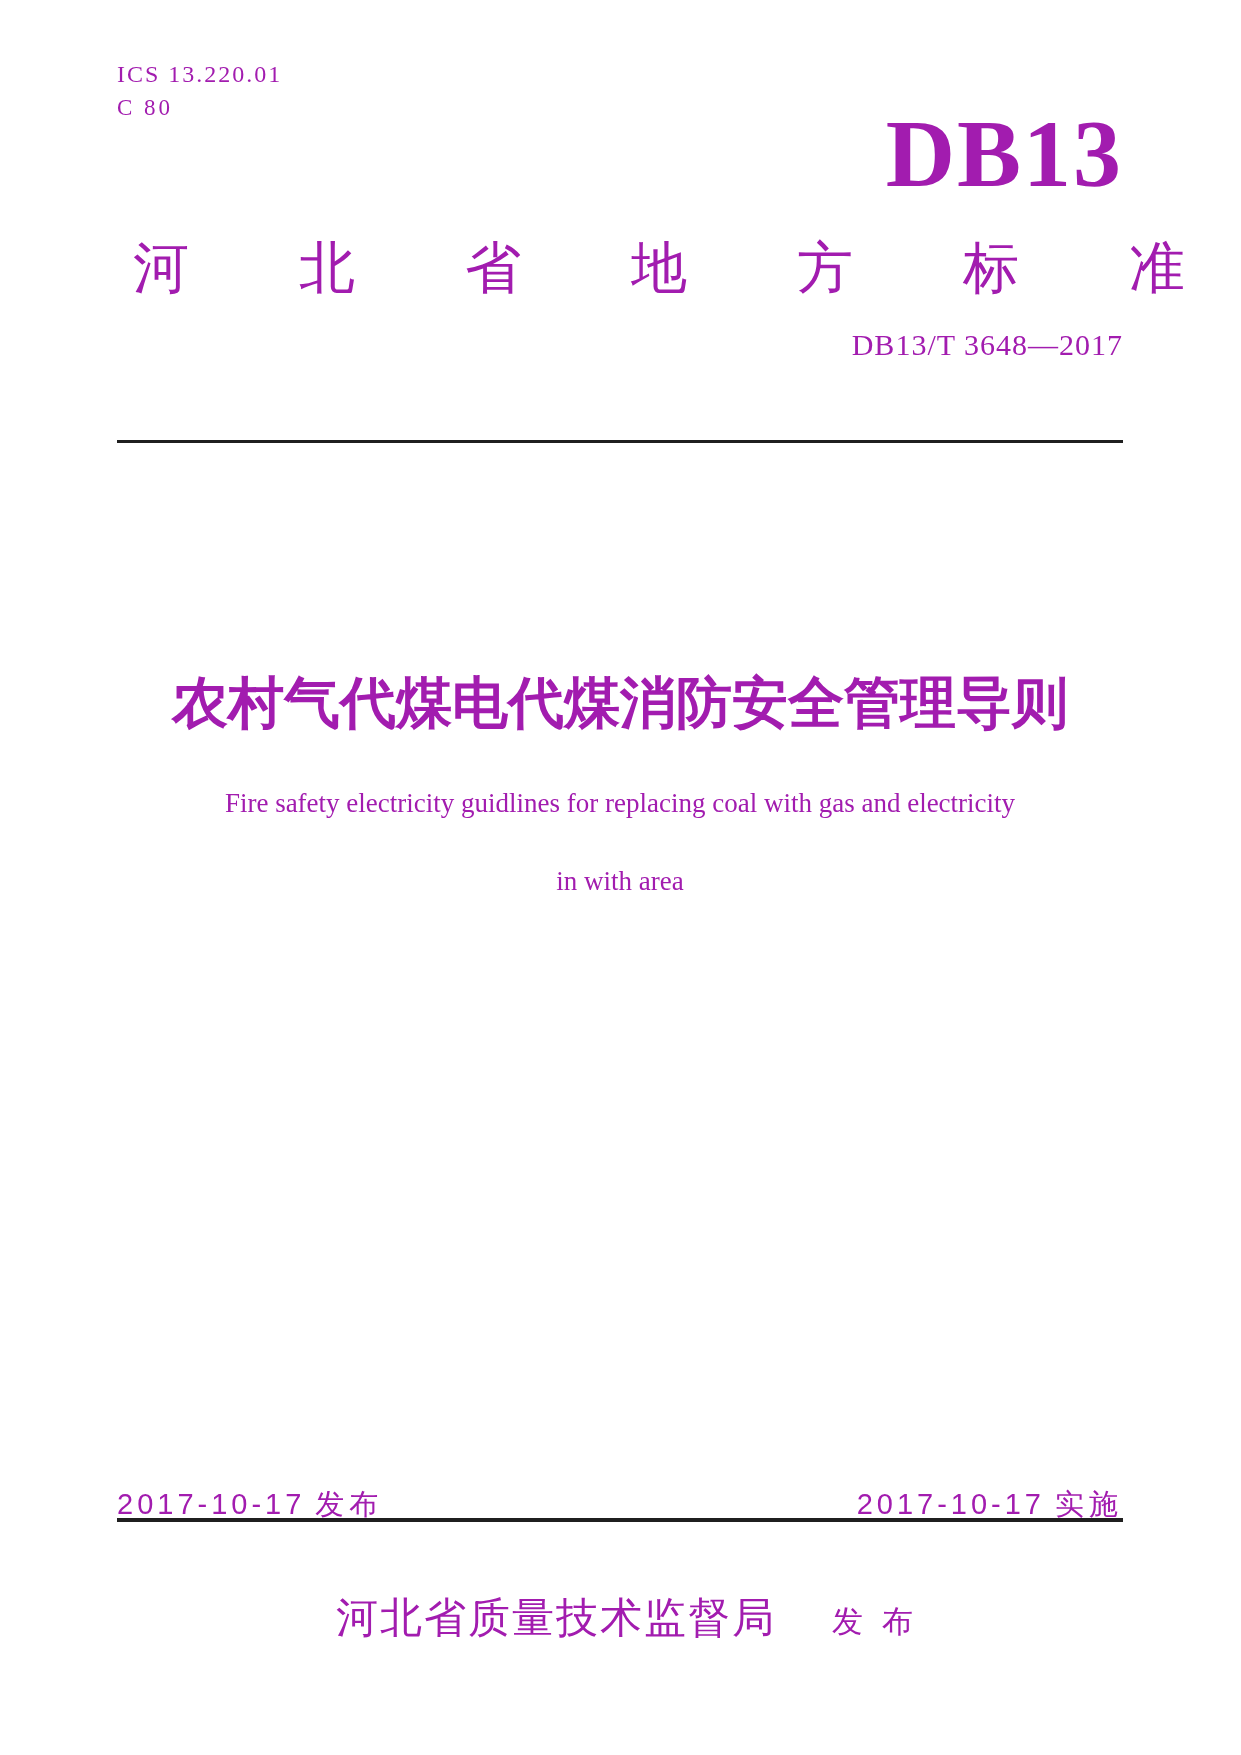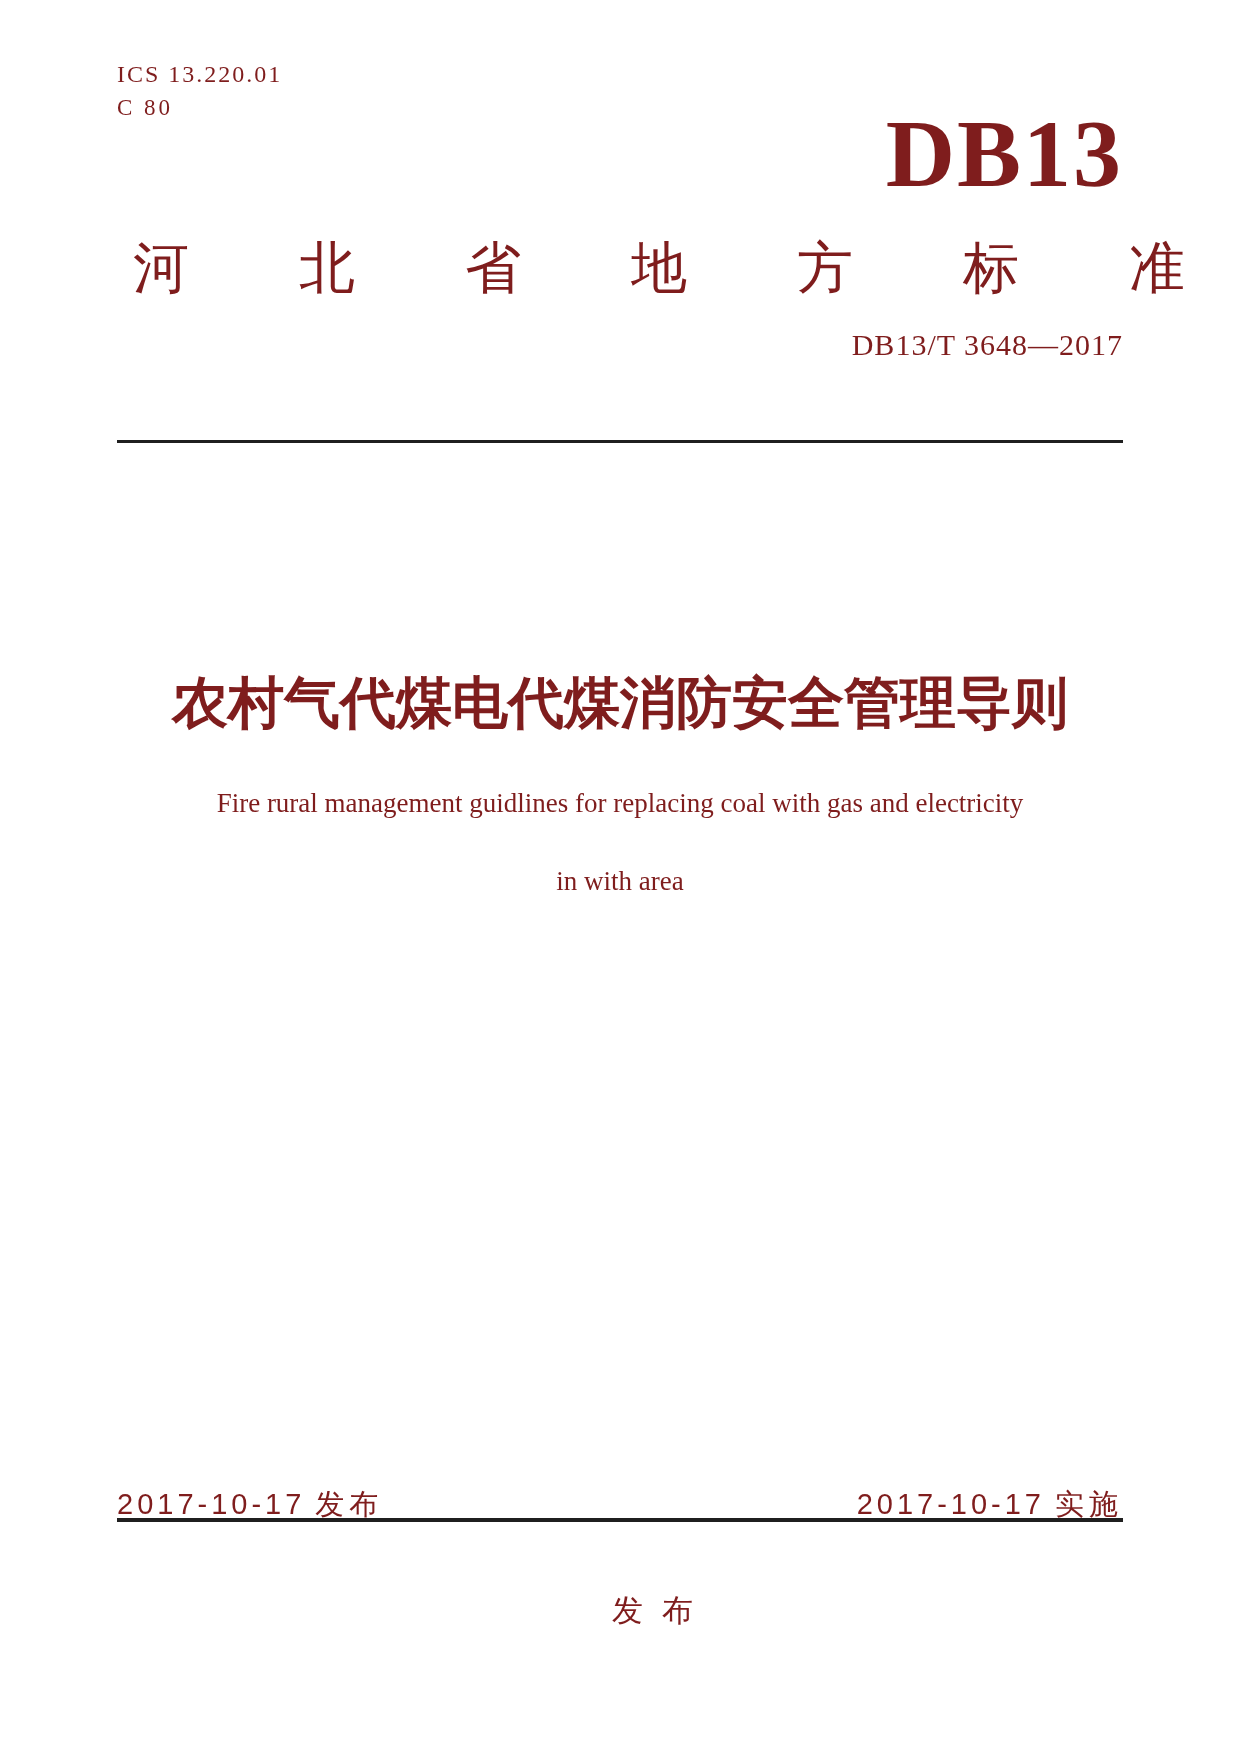--- a/index.html
+++ b/index.html
@@ -5,21 +5,21 @@
   html, body {
     margin: 0;
     padding: 0;
     background: #ffffff;
   }
   .page {
     position: relative;
     width: 1241px;
     height: 1755px;
     background: #ffffff;
-    color: #7f1d1d;
+    color: #a21caf;
     font-family: "Liberation Sans", sans-serif;
     overflow: hidden;
   }
   .abs { position: absolute; }
 
   .ics-line {
     left: 117px; top: 61px;
     font-family: "Liberation Serif", serif;
     font-size: 24px;
     letter-spacing: 2px;
@@ -135,32 +135,33 @@
   <div class="abs db-logo">DB13</div>
 
   <div class="abs standard-name">河北省地方标准</div>
 
   <div class="abs standard-number">DB13/T 3648—2017</div>
 
   <div class="abs rule rule-top"></div>
 
   <h1 class="abs title-zh">农村气代煤电代煤消防安全管理导则</h1>
 
-  <p class="abs title-en title-en-1">Fire rural management guidlines for replacing coal with gas and electricity</p>
+  <p class="abs title-en title-en-1">Fire safety electricity guidlines for replacing coal with gas and electricity</p>
 
   <p class="abs title-en title-en-2">in with area</p>
 
   <div class="abs dates-row">
     <div>
       <span class="date-value">2017-10-17</span><span class="date-label">发布</span>
     </div>
     <div>
       <span class="date-value">2017-10-17</span><span class="date-label">实施</span>
     </div>
   </div>
 
   <div class="abs rule rule-bottom"></div>
 
   <div class="abs publisher-row">
+    <span class="publisher-name">河北省质量技术监督局</span>
     <span class="publisher-suffix">发布</span>
   </div>
 
 </div>
 
 </body></html>

